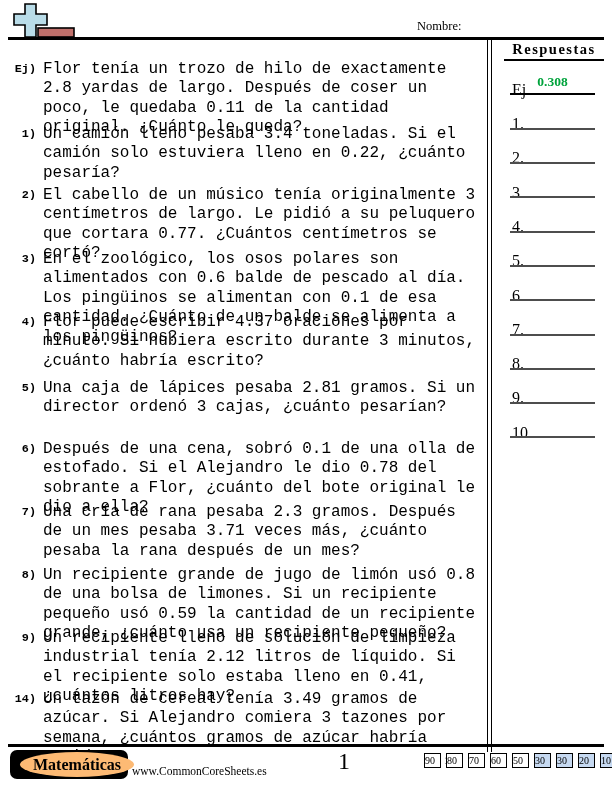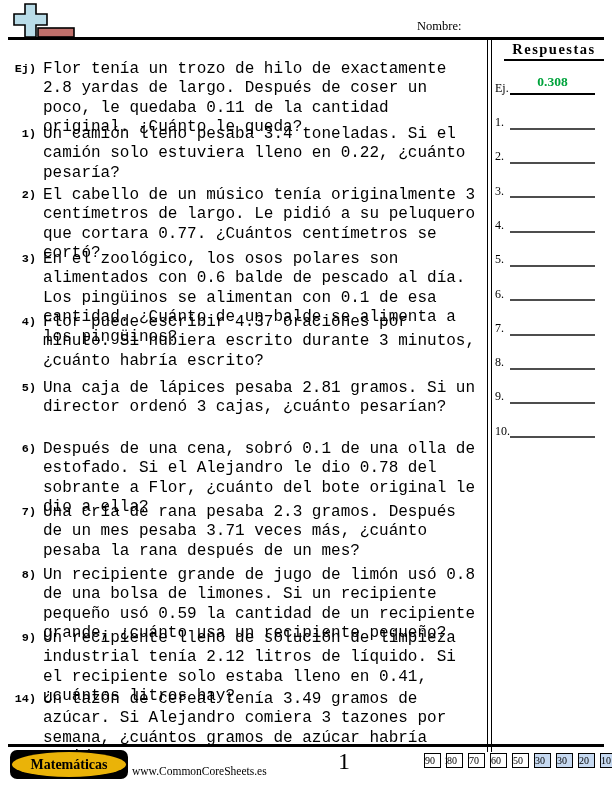--- a/index.html
+++ b/index.html
@@ -21,31 +21,31 @@
   .pnum { flex:none; width:28px; text-align:right; font-weight:bold; font-size:11.8px; line-height:19.4px; }
   .ptext { margin:0 0 0 7px; width:441px; font-size:16px; line-height:19.4px; }
   
   .divider { position:absolute; left:487px; top:37px; width:3px; height:715px;
     border-left:1.4px solid #000; border-right:1.4px solid #000; }
   
   .answers { position:absolute; left:492px; top:38px; width:120px; height:712px; }
   .answers-title { position:absolute; top:3px; left:12px; width:100px; text-align:center;
     font-size:14.5px; font-weight:bold; letter-spacing:1.5px;
     border-bottom:2px solid #000; padding-bottom:1px; }
-  .ans-label { position:absolute; left:3px; font-size:12px; }
+  .ans-label { position:absolute; left:20px; font-size:16px; }
   .ans-line { position:absolute; left:18px; width:85px; height:2px; background:#4d4d4d; }
   .ans-line.first { background:#000; }
   .ans-value { position:absolute; left:18px; width:85px; text-align:center;
     font-size:13.5px; font-weight:bold; color:#00a33c; }
   
   .badge { position:absolute; left:10px; top:750px; width:118px; height:29px;
     background:#000; border-radius:7px; }
-  .badge-oval { position:absolute; left:2px; top:2px; width:114px; height:25px;
-    background:#eab308; border-radius:50%; text-align:center;
-    font-size:14px; font-weight:bold; line-height:25px; }
+  .badge-oval { position:absolute; left:10px; top:2px; width:114px; height:25px;
+    background:#fdba74; border-radius:50%; text-align:center;
+    font-size:16px; font-weight:bold; line-height:25px; }
   .website { position:absolute; left:132px; top:765px; font-size:11.5px; }
   .page-number { position:absolute; left:338px; top:748px; font-size:24px; }
   .score-label { position:absolute; left:396px; top:755px; font-size:10.5px;margin-left:48px; }
   .score-strip { position:absolute; left:424px; top:753px; white-space:nowrap; }
   .score-cell { display:inline-block; width:15px; height:13px; border:1px solid #000;
     margin-right:1px; text-align:left; font-size:10px; line-height:13px;
     vertical-align:top; background:#fff; }
   .score-cell.blue { background:#c6d9f1; }
 </style>
 </head>

